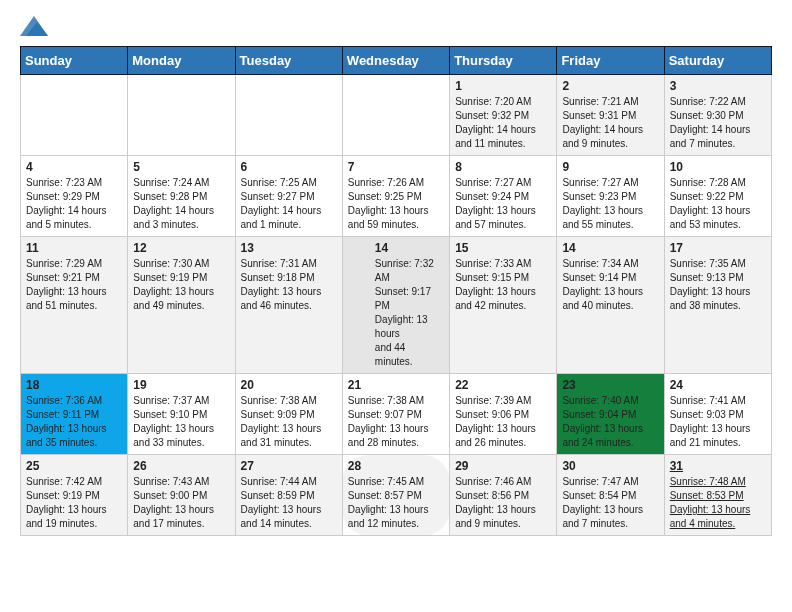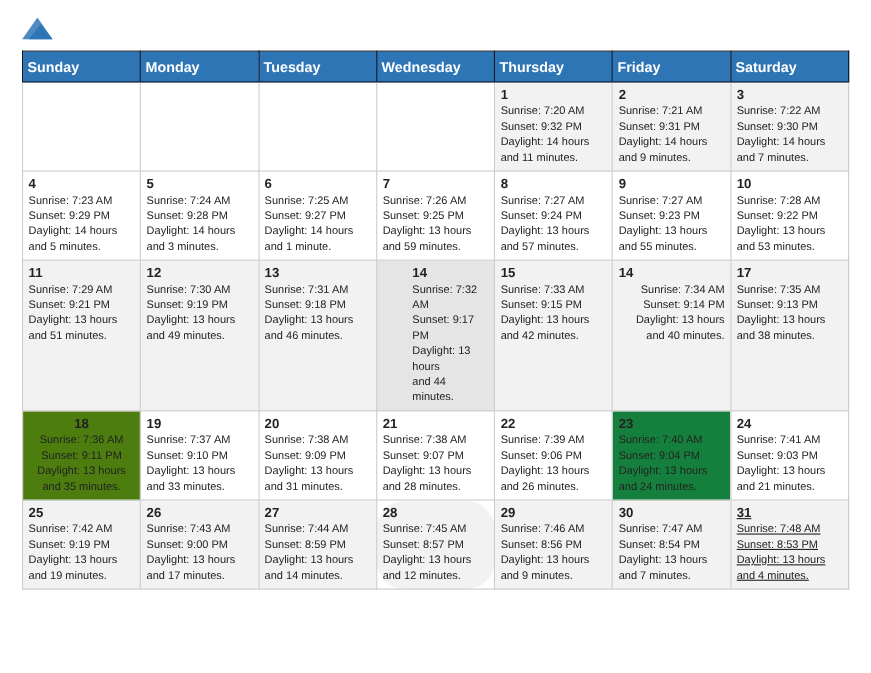--- a/index.html
+++ b/index.html
@@ -235,35 +235,35 @@
         </td>
         <td style="background: rgb(242, 242, 242);">
           <span class="day-number">15</span>
           <div class="day-info" style="white-space: pre-line;">Sunrise: 7:33 AM
 Sunset: 9:15 PM
 Daylight: 13 hours
 and 42 minutes.</div>
         </td>
         <td style="background: rgb(242, 242, 242);">
           <span class="day-number">14</span>
-          <div class="day-info" style="white-space: pre-line; text-align: right;">Sunrise: 7:34 AM
+          <div class="day-info" style="white-space: pre-line;">Sunrise: 7:34 AM
 Sunset: 9:14 PM
 Daylight: 13 hours
 and 40 minutes.</div>
         </td>
         <td style="background: rgb(242, 242, 242);">
           <span class="day-number">17</span>
           <div class="day-info" style="white-space: pre-line;">Sunrise: 7:35 AM
 Sunset: 9:13 PM
 Daylight: 13 hours
 and 38 minutes.</div>
         </td>
       </tr>
       <tr>
-        <td style="background: #4d7c0f; text-align: center;">
+        <td style="background: #0ea5e9;">
           <span class="day-number">18</span>
           <div class="day-info" style="white-space: pre-line;">Sunrise: 7:36 AM
 Sunset: 9:11 PM
 Daylight: 13 hours
 and 35 minutes.</div>
         </td>
         <td style="background: rgb(255, 255, 255);">
           <span class="day-number">19</span>
           <div class="day-info" style="white-space: pre-line;">Sunrise: 7:37 AM
 Sunset: 9:10 PM

